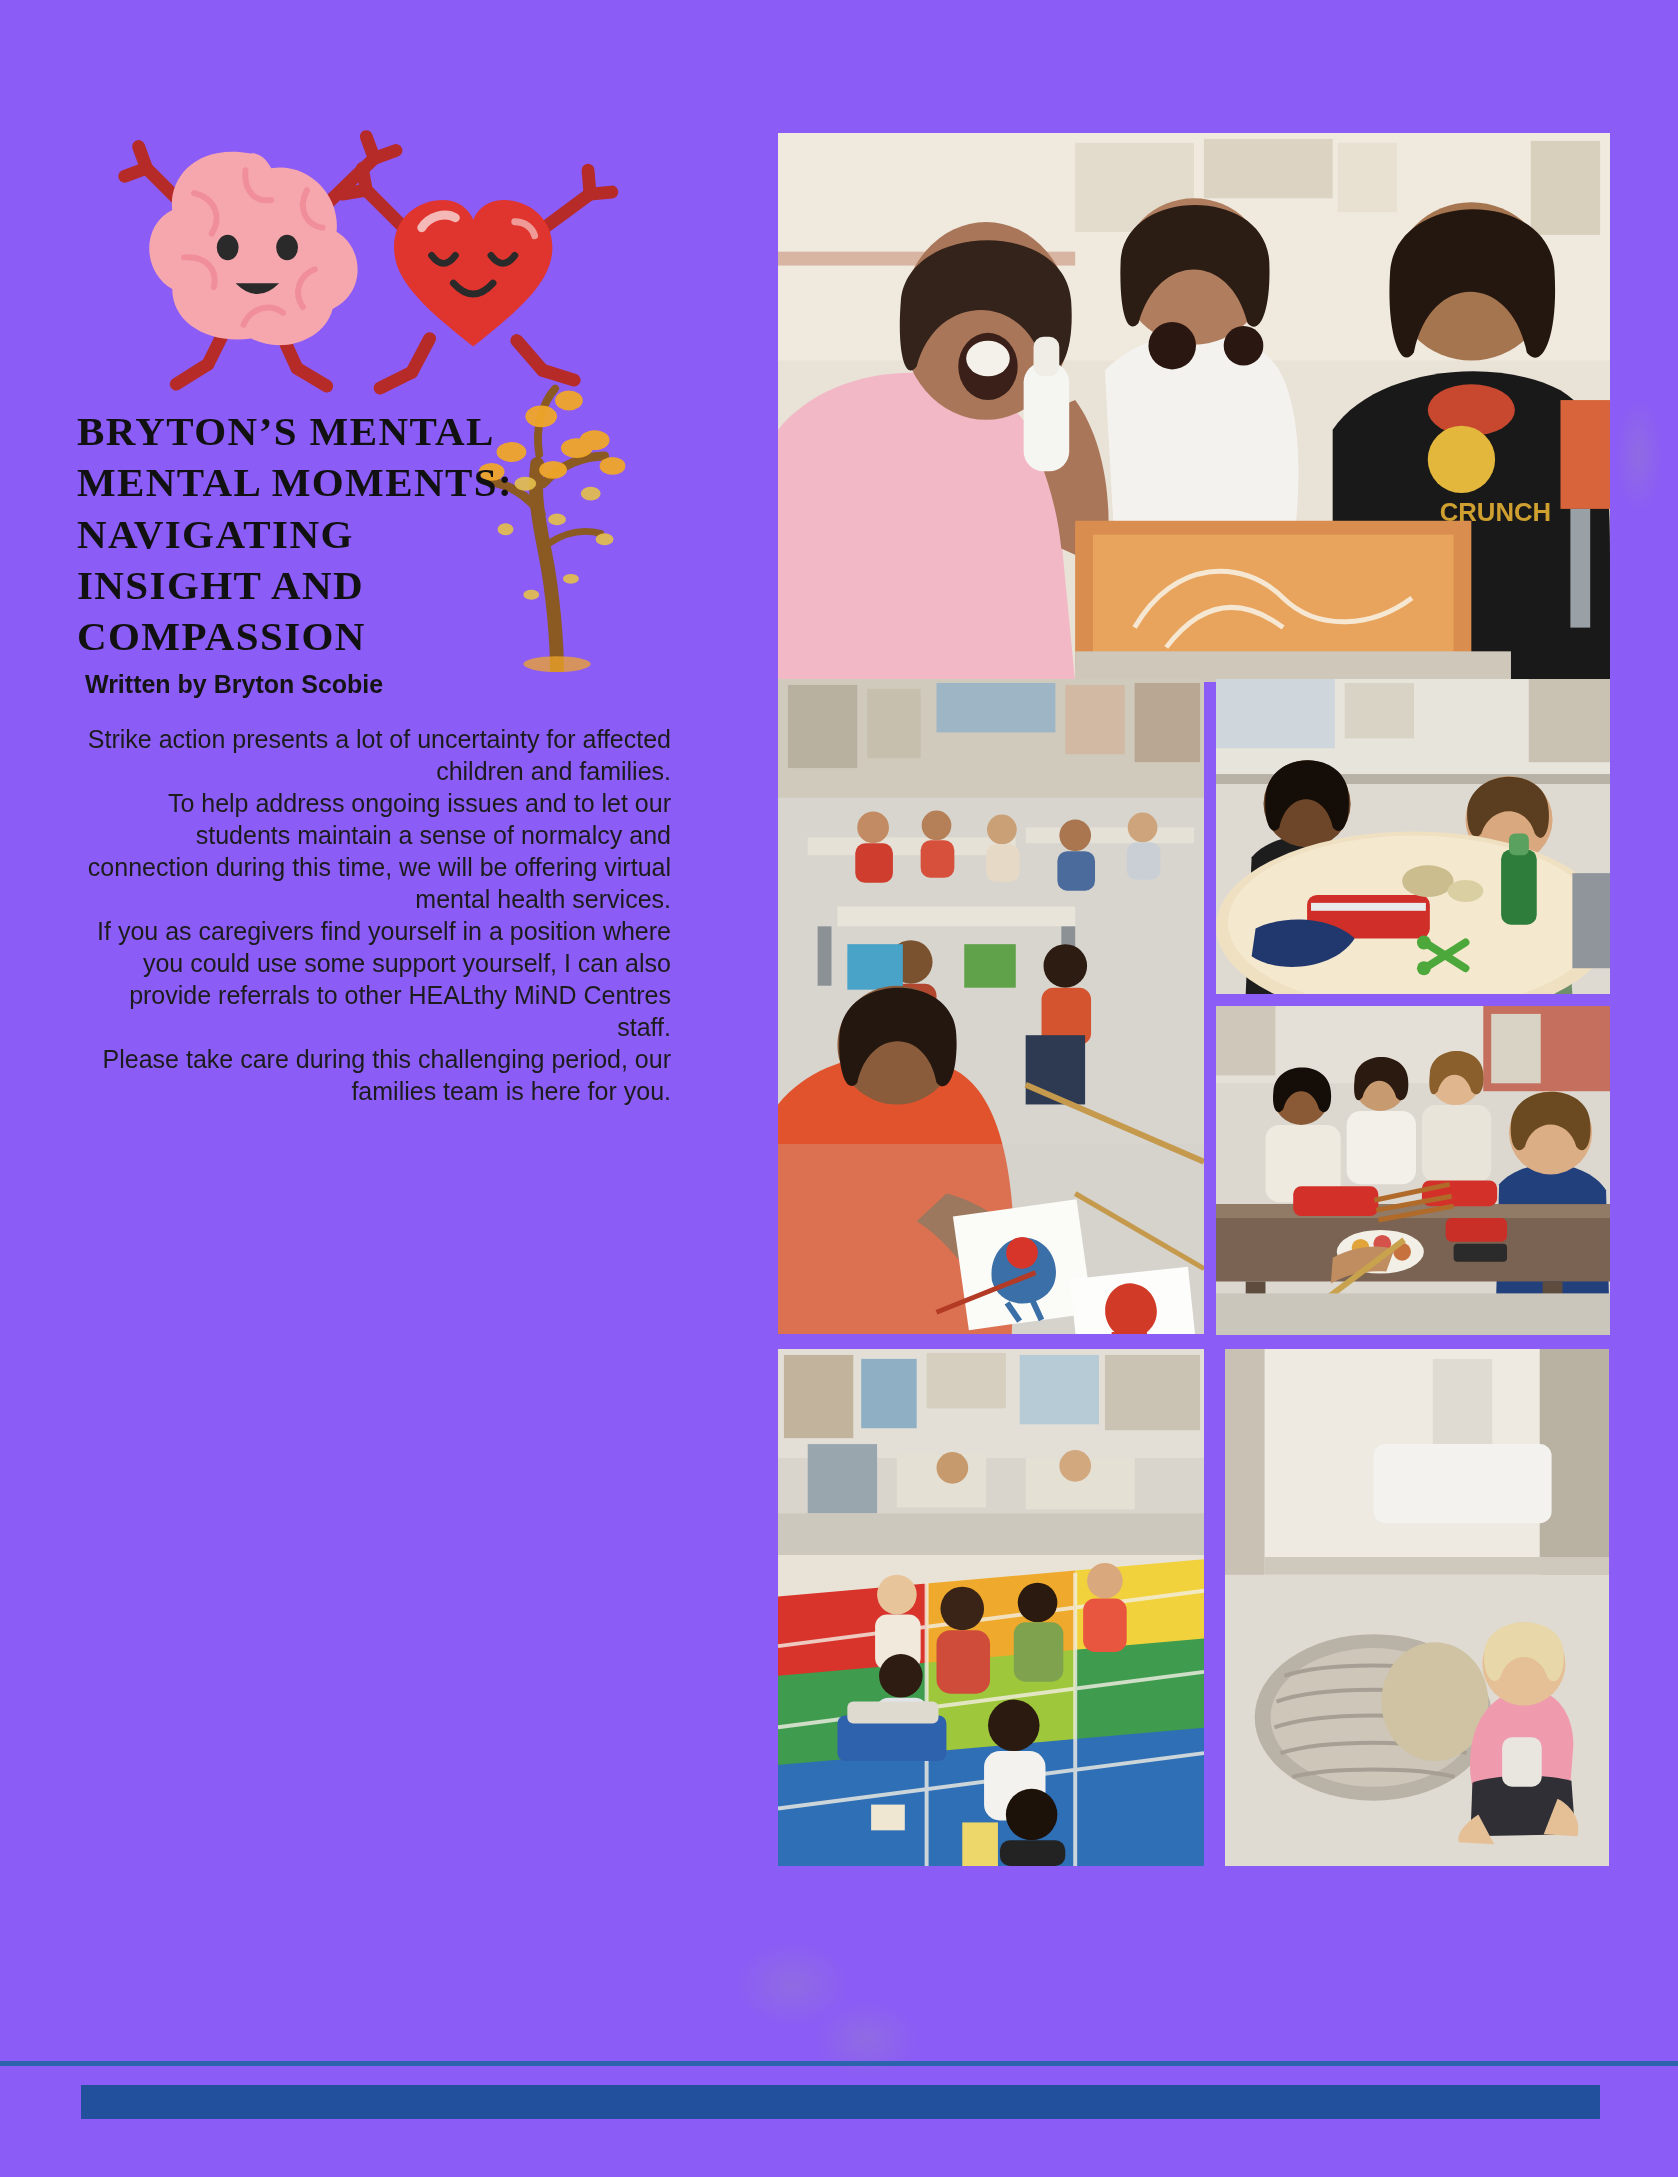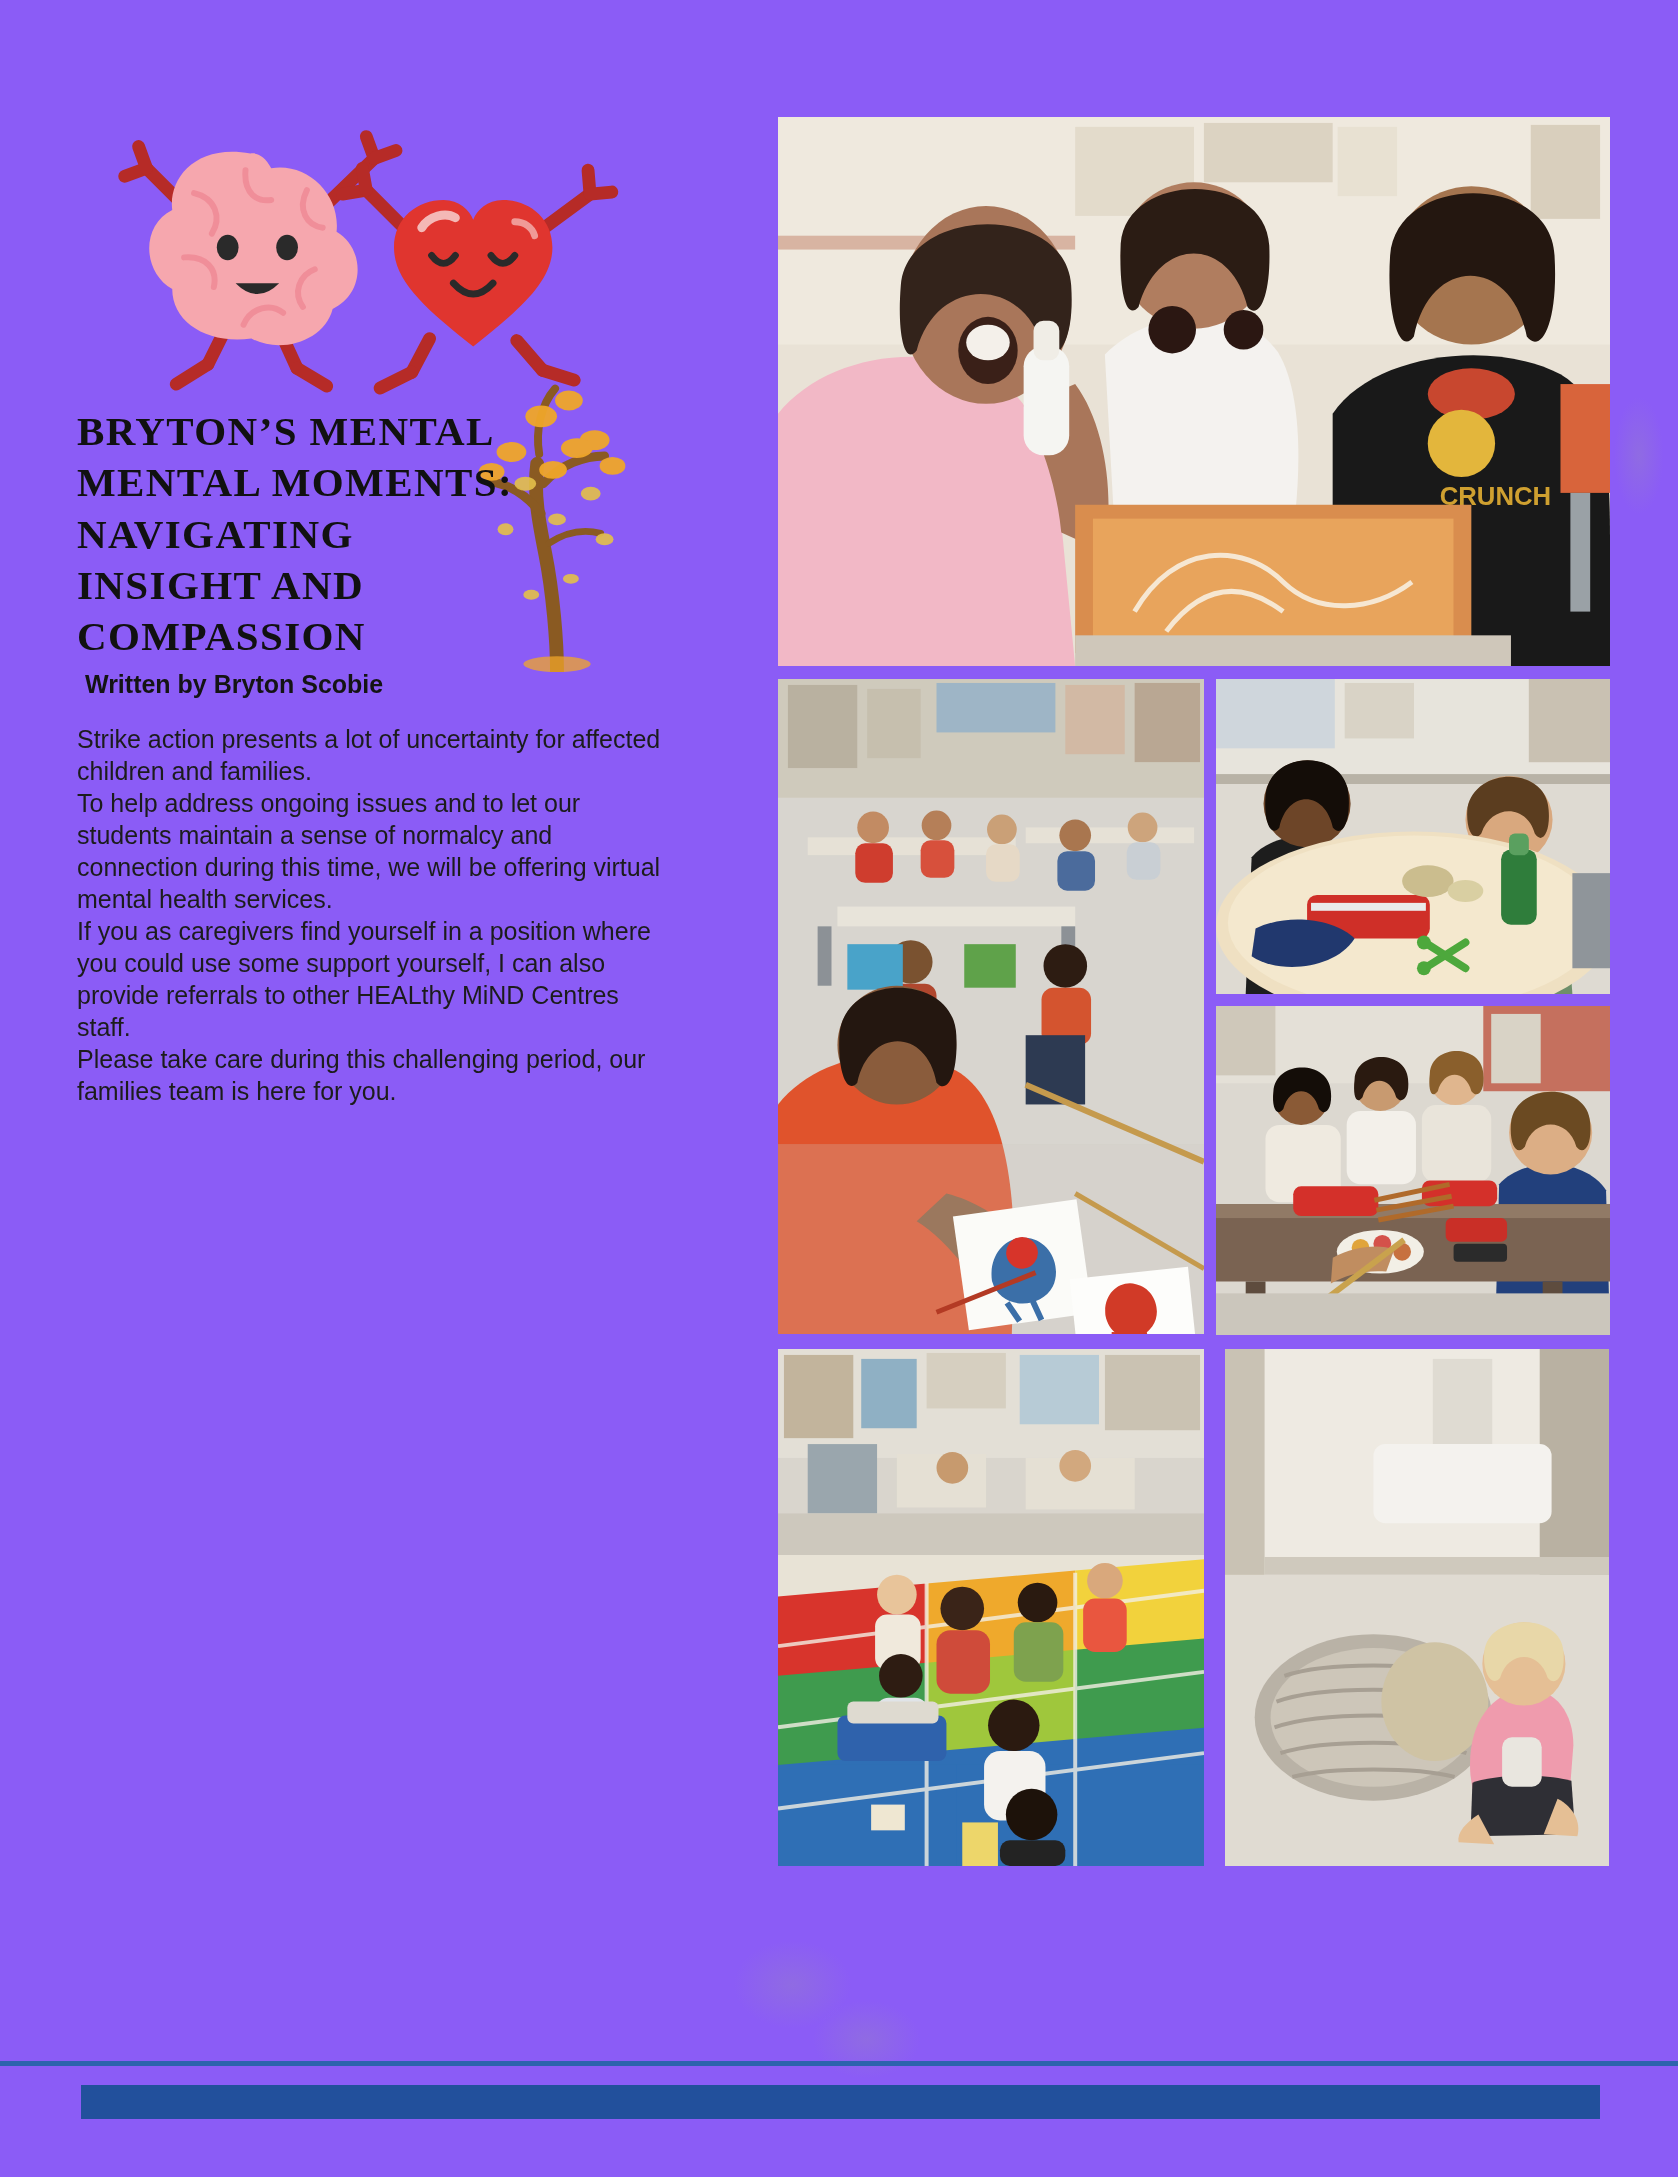--- a/index.html
+++ b/index.html
@@ -59,20 +59,21 @@
 
   .body-text {
     margin-top: 24px;
     width: 594px;
     font-size: 25px;
     line-height: 1.28;
     color: #1c1c1c;
   }
   .body-text p {
     margin: 0 0 0 0;
+    text-align: right;
   }
 
   
   .tree {
     position: absolute;
     left: 446px;
     top: 345px;
     width: 228px;
     height: 327px;
     z-index: 1;
@@ -230,21 +231,21 @@
         <ellipse cx="160" cy="196" rx="9" ry="6"></ellipse>
         <ellipse cx="126" cy="236" rx="8" ry="5"></ellipse>
         <ellipse cx="86" cy="252" rx="8" ry="5"></ellipse>
       </g>
       <ellipse cx="112" cy="322" rx="34" ry="8" fill="#f0a62a" opacity="0.75"></ellipse>
     </svg>
   </div>
 
   <div class="photos">
 
-    <div class="photo" style="left:0px;top:0px;width:832px;height:549px;">
+    <div class="photo" style="left:0px;top:16px;width:832px;height:549px;">
       <svg viewBox="0 0 840 555" preserveAspectRatio="none">
         <rect width="840" height="555" fill="#e9e2d6"></rect>
         <rect x="0" y="0" width="840" height="230" fill="#efe9de"></rect>
         <rect x="300" y="10" width="120" height="90" fill="#e3dbcb"></rect>
         <rect x="430" y="6" width="130" height="60" fill="#dcd3c2"></rect>
         <rect x="565" y="10" width="60" height="70" fill="#e8e1d2"></rect>
         <rect x="760" y="8" width="70" height="95" fill="#d9cfbd"></rect>
         <rect x="0" y="120" width="300" height="14" fill="#d8b4a2"></rect>
 
         <path d="M0 555 L0 300 C40 250 120 230 190 250 C250 268 280 330 285 400 L300 555 Z" fill="#f2b8c6"></path>

